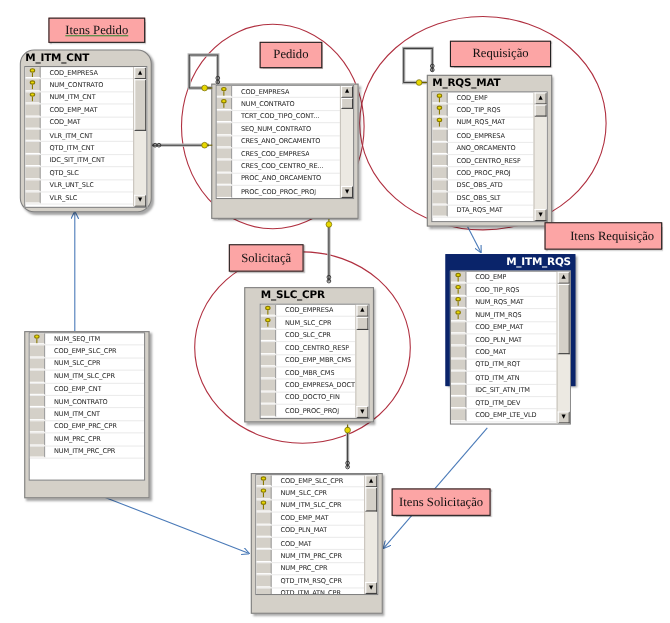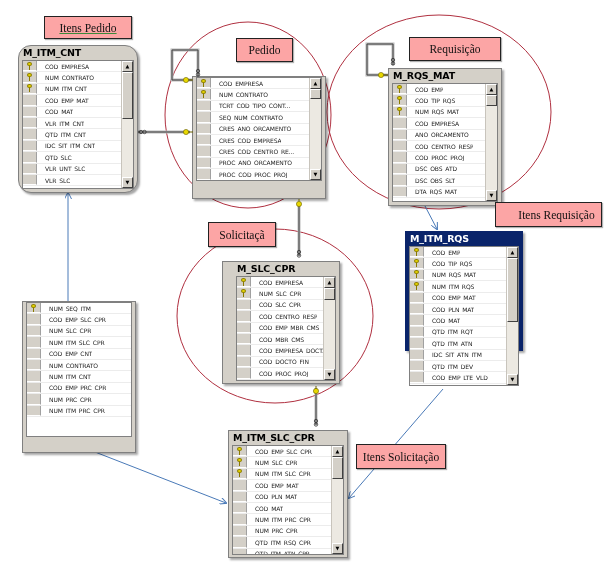--- a/index.html
+++ b/index.html
@@ -305,21 +305,21 @@
         </div>
       </div>
       <div class="vscroll">
         <div class="sbtn up">▲</div>
         <div class="sthumb" style="height: 11.4px; top: 11px;"></div>
         <div class="sbtn down">▼</div>
       </div>
     </div>
 </div>
 
-<div class="tbl selected" style="left:405px;top:231px;width:118px;height:120px;">
+<div class="tbl selected" style="left:405px;top:231px;width:118px;height:120px;text-align:right;">
   <div class="tbl-title">M_ITM_RQS</div>
   <div class="tbl-body" style="height:138px;">
       <div class="rows" style="right: 12px;">
         <div class="row">
           <div class="rowhead">
             <span class="key"></span>
           </div>
           <span class="colname">COD_EMP</span>
         </div>
         <div class="row">
@@ -477,21 +477,20 @@
         </div>
         <div class="row">
           <div class="rowhead"></div>
           <span class="colname">NUM_ITM_PRC_CPR</span>
         </div>
       </div>
     </div>
 </div>
 
 <div class="tbl" style="left:228px;top:430px;width:120px;height:128px;">
-  <div class="tbl-title">M_ITM_SLC_CPR</div>
   <div class="tbl-body" style="height:108px;">
       <div class="rows" style="right: 12px;">
         <div class="row">
           <div class="rowhead">
             <span class="key"></span>
           </div>
           <span class="colname">COD_EMP_SLC_CPR</span>
         </div>
         <div class="row">
           <div class="rowhead">

